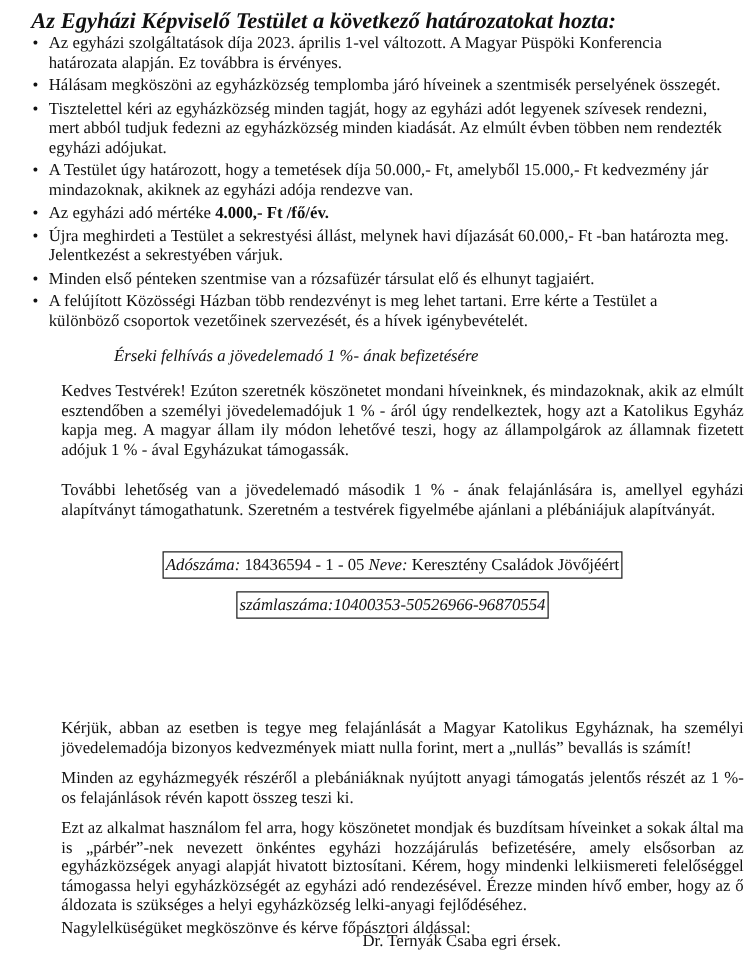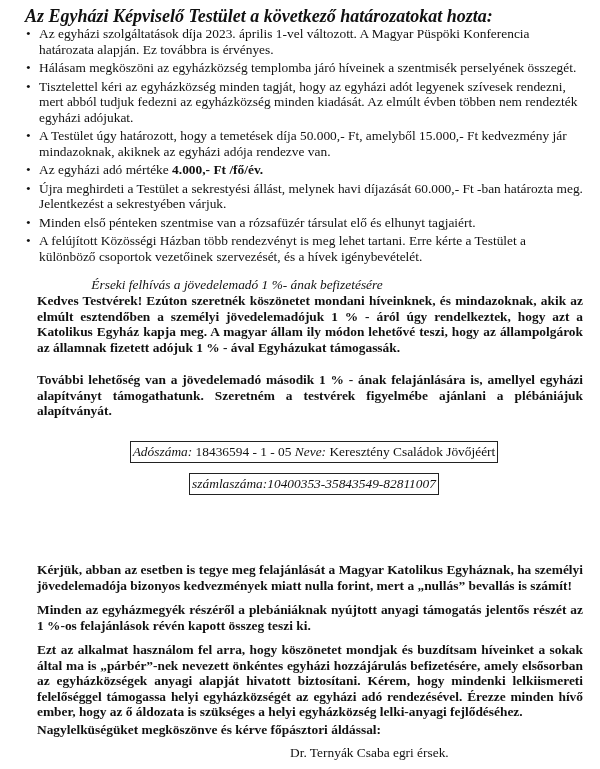--- a/index.html
+++ b/index.html
@@ -59,22 +59,21 @@
       top: 277px;
       text-align: center;
       font-style: italic;
       white-space: nowrap;
     }
     .para {
       position: absolute;
       left: 37px;
       width: 546px;
       text-align: justify;
-      margin: 0;
-      font-weight: bold;
+      margin: 12px;
     }
     .para.last-nojustify {
       text-align-last: left;
     }
     .boxline {
       position: absolute;
       left: 0;
       width: 600px;
       text-align: center;
     }
@@ -140,21 +139,21 @@
   <div class="section-title">Érseki felhívás a jövedelemadó 1 %- ának befizetésére</div>
 
   <p class="para" style="top:293px;">Kedves Testvérek! Ezúton szeretnék köszönetet mondani híveinknek, és mindazoknak, akik az elmúlt esztendőben a személyi jövedelemadójuk 1 % - áról úgy rendelkeztek, hogy azt a Katolikus Egyház kapja meg. A magyar állam ily módon lehetővé teszi, hogy az állampolgárok az államnak fizetett adójuk 1 % - ával Egyházukat támogassák.</p>
   <p class="para" style="top:372px;">További lehetőség van a jövedelemadó második 1 % - ának felajánlására is, amellyel egyházi alapítványt támogathatunk. Szeretném a testvérek figyelmébe ajánlani a plébániájuk alapítványát.</p>
 
   <div class="boxline" style="top:441px;">
     <span class="box"><span class="it">Adószáma:</span><span> 18436594 - 1 - 05 </span><span class="it">Neve:</span><span> Keresztény Családok Jövőjéért</span></span>
   </div>
 
   <div class="boxline" style="top:473px;">
-    <span class="box it">számlaszáma:10400353-35843549-82811007</span>
+    <span class="box it">számlaszáma:10400353-50526966-96870554</span>
   </div>
 
   <p class="para" style="top:562px;">Kérjük, abban az esetben is tegye meg felajánlását a Magyar Katolikus Egyháznak, ha személyi jövedelemadója bizonyos kedvezmények miatt nulla forint, mert a „nullás” bevallás is számít!</p>
   <p class="para" style="top:602px;">Minden az egyházmegyék részéről a plebániáknak nyújtott anyagi támogatás jelentős részét az 1 %-os felajánlások révén kapott összeg teszi ki.</p>
   <p class="para" style="top:642px;">Ezt az alkalmat használom fel arra, hogy köszönetet mondjak és buzdítsam híveinket a sokak által ma is „párbér”-nek nevezett önkéntes egyházi hozzájárulás befizetésére, amely elsősorban az egyházközségek anyagi alapját hivatott biztosítani. Kérem, hogy mindenki lelkiismereti felelőséggel támogassa helyi egyházközségét az egyházi adó rendezésével. Érezze minden hívő ember, hogy az ő áldozata is szükséges a helyi egyházközség lelki-anyagi fejlődéséhez.</p>
   <p class="para last-nojustify" style="top:722px;">Nagylelküségüket megköszönve és kérve főpásztori áldással:</p>
 
   <div class="signature">Dr. Ternyák Csaba egri érsek.</div>
 
 </div>

